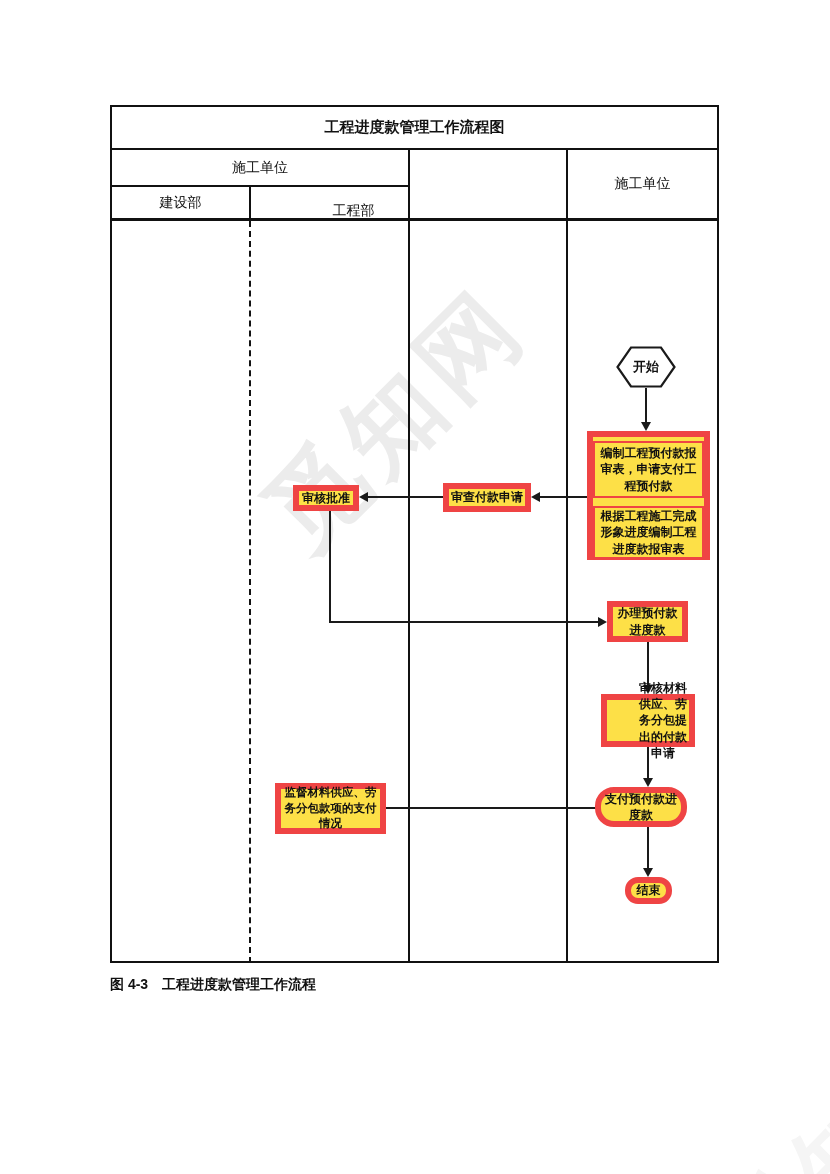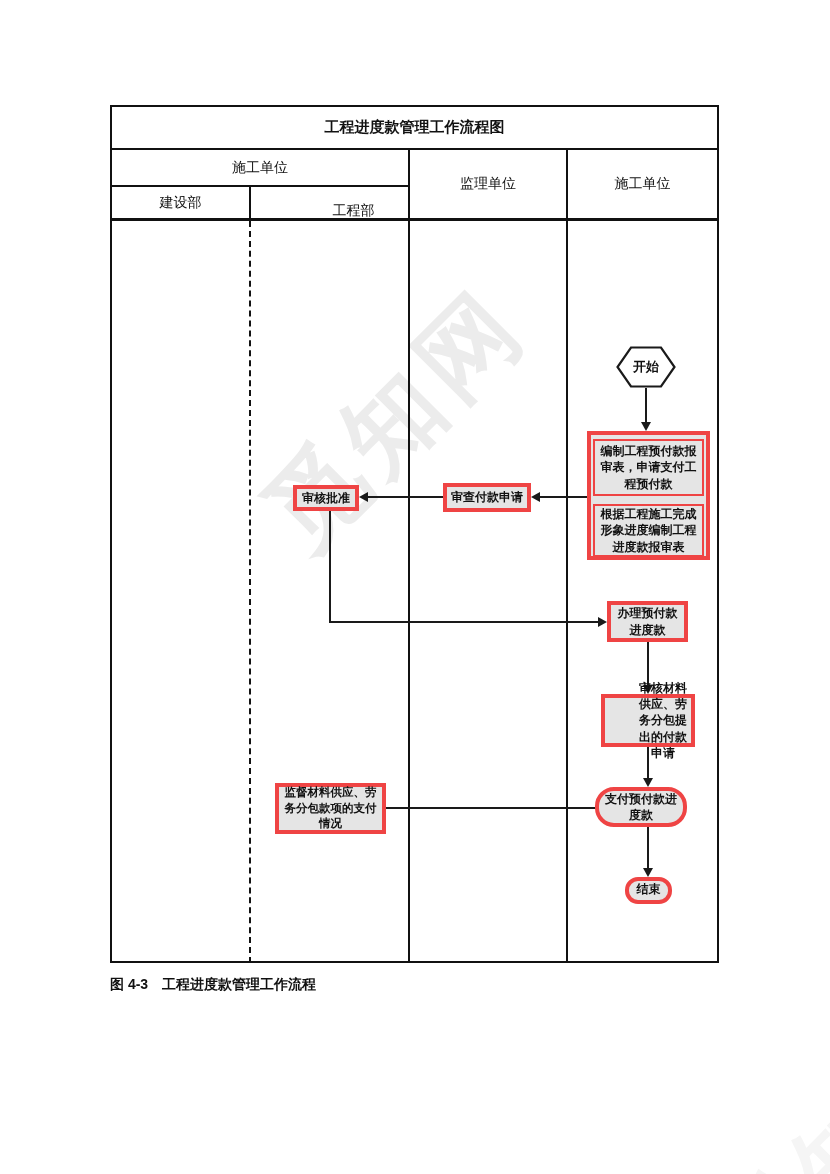--- a/index.html
+++ b/index.html
@@ -19,21 +19,21 @@
   .frame{position:absolute;left:110px;top:105px;width:605px;height:854px;border:2px solid #111;z-index:1;background:transparent;}
   .tline{position:absolute;background:#111;z-index:2;}
   .dashedline{position:absolute;border-left:2px dashed #111;z-index:2;}
   .cell-label{
     position:absolute;z-index:3;display:flex;align-items:center;justify-content:center;
     font-size:14px;color:#111;text-align:center;border-radius:7px;
   }
   .title-label{font-size:15px;font-weight:bold;}
   
   .fc-box{
-    position:absolute;z-index:4;background:#e5e5e5;border:4px solid #ef4444;
+    position:absolute;z-index:4;background:#fde047;border:6px solid #ef4444;
     display:flex;align-items:center;justify-content:center;text-align:center;
     font-weight:bold;font-size:12px;line-height:1.35;box-sizing:border-box;padding:1px 2px;
   }
   .fc-stadium{border-radius:13px;}
   .hexwrap{position:absolute;z-index:4;}
   .hexwrap span{
     position:absolute;left:0;top:0;width:100%;height:100%;
     display:flex;align-items:center;justify-content:center;
     font-weight:bold;font-size:13px;
   }
@@ -66,21 +66,20 @@
   <div class="tline" style="left:110px;top:218px;width:609px;height:3px;"></div>
   <div class="tline" style="left:249px;top:185px;width:2px;height:35px;"></div>
   <div class="tline" style="left:408px;top:148px;width:2px;height:815px;"></div>
   <div class="tline" style="left:566px;top:148px;width:2px;height:815px;"></div>
   <div class="dashedline" style="left:249px;top:221px;height:742px;"></div>
 
   <div class="cell-label title-label" style="left:112px;top:107px;width:605px;height:41px;">工程进度款管理工作流程图</div>
   <div class="cell-label" style="left:112px;top:150px;width:296px;height:35px;">施工单位</div>
   <div class="cell-label" style="left:112px;top:187px;width:137px;height:31px;">建设部</div>
   <div class="cell-label" style="left:251px;top:187px;width:157px;height:47px;padding-left:24px;">工程部</div>
-  <div class="cell-label" style="left:410px;top:150px;width:156px;height:68px;">监理单位</div>
   <div class="cell-label" style="left:568px;top:150px;width:149px;height:68px;">施工单位</div>
 
   <div class="hexwrap" style="left:616px;top:346px;width:60px;height:42px;">
     <svg width="60" height="42" viewBox="0 0 60 42">
       <polygon points="15,1.5 45,1.5 58.5,21 45,40.5 15,40.5 1.5,21" fill="#ffffff" stroke="#1a1a1a" stroke-width="2.2"></polygon>
     </svg>
     <span>开始</span>
   </div>
 
   <div class="fc-box" style="left:587px;top:431px;width:123px;height:129px;padding:0;flex-direction:column;justify-content:flex-start;">
@@ -93,21 +92,21 @@
   <div class="fc-box" style="left:293px;top:485px;width:66px;height:26px;">审核批准</div>
 
   <div class="fc-box" style="left:607px;top:601px;width:81px;height:41px;">办理预付款进度款</div>
 
   <div class="fc-box" style="left:601px;top:694px;width:94px;height:53px;padding-left:32px;">审核材料供应、劳务分包提出的付款申请</div>
 
   <div class="fc-box fs11" style="left:275px;top:783px;width:111px;height:51px;">监督材料供应、劳务分包款项的支付情况</div>
 
   <div class="fc-box" style="left:595px;top:787px;width:92px;height:40px;border-radius:19px;">支付预付款进度款</div>
 
-  <div class="fc-box fc-stadium" style="left:625px;top:877px;width:47px;height:27px;font-family:Liberation Mono, monospace;">结束</div>
+  <div class="fc-box fc-stadium" style="left:625px;top:877px;width:47px;height:27px;">结束</div>
 
   <div class="vline" style="left:645px;top:388px;height:37px;"></div>
   <div class="arrow-down" style="left:641px;top:422px;"></div>
 
   <div class="hline" style="left:539px;top:496px;width:48px;"></div>
   <div class="arrow-left" style="left:531px;top:492px;"></div>
 
   <div class="hline" style="left:367px;top:496px;width:76px;"></div>
   <div class="arrow-left" style="left:359px;top:492px;"></div>
 

